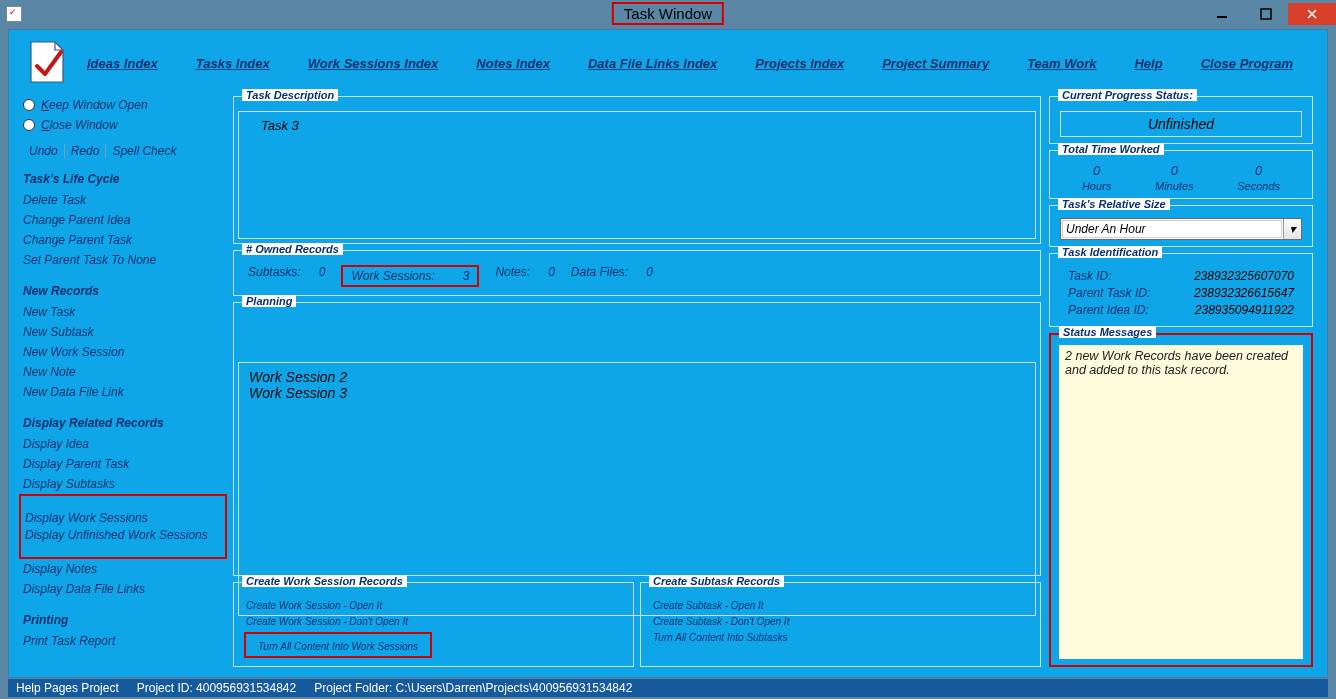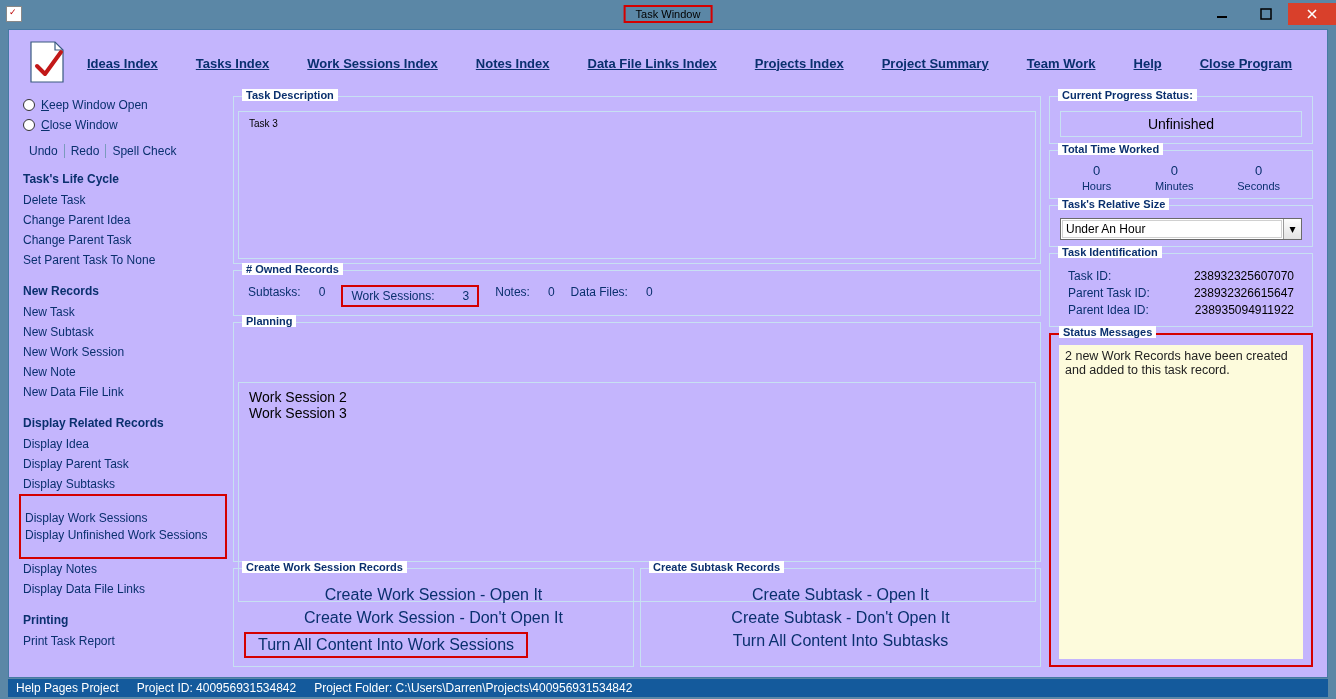--- a/index.html
+++ b/index.html
@@ -6,31 +6,31 @@
   html, body { margin: 0; padding: 0; width: 1336px; height: 699px; overflow: hidden; }
   body { background: #5b87a6; }
 
   
   .titlebar {
     height: 27px; background: #5b87a6; display: flex; align-items: center;
     position: relative; color: #000;
   }
   .titlebar .app-icon { width: 16px; height: 16px; margin: 0 6px; background:#fff; border:1px solid #888; position:relative; }
   .titlebar .app-icon::after { content:"✓"; position:absolute; font-size:9px; color:#b00; left:2px; top:0; }
-  .titlebar .title { position:absolute; left:50%; transform:translateX(-50%); font-size:11px; }
+  .titlebar .title { position:absolute; left:50%; transform:translateX(-50%); font-size:15px; }
   .title-highlight { border: 2px solid #d40000; padding: 1px 10px; }
   .winbtns { margin-left:auto; display:flex; }
   .winbtn { width:44px; height:22px; display:flex; align-items:center; justify-content:center; font-size:13px; color:#000; }
   .winbtn.close { background:#d9402b; color:#fff; width:48px; }
   .winbtn.max svg, .winbtn.min svg { display:block; }
 
   
   .client {
     position:absolute; left:8px; right:8px; top:29px; bottom:21px;
-    background:#c4b5fd; border:1px solid #467aa3;
+    background:#0ea5e9; border:1px solid #467aa3;font-style:italic;
   }
 
   
   .menubar { height:60px; display:flex; align-items:center; padding:0 18px; }
   .page-icon { width:36px; height:44px; margin-right:24px; position:relative; }
   .page-icon svg { position:absolute; left:0; top:0; }
   .menu-items { display:flex; gap:38px; flex:1; padding-top:6px;}
   .menu-item { color:#0a306e; font-size:13px; font-weight:bold; text-decoration:underline; cursor:pointer; }
 
   
@@ -49,36 +49,36 @@
   .left-link { font-size:12px; color:#0a306e; margin:3px 0; cursor:pointer; }
   .red-box-left { border:2px solid #d40000; margin-left:-4px; margin-right:-2px; padding:12px 2px; }
   .red-box-left .left-link { margin-left:2px; }
 
   
   .group { border:1px solid #c7e0f2; position:relative; padding:12px 10px 8px 10px; }
   .group-label { position:absolute; top:-8px; left:8px; background:#fff; padding:0 4px; font-size:11px; font-weight:bold; color:#0a306e; }
   .group-tight { padding-bottom:6px; }
 
   
-  .desc-box { border:1px solid #c7e0f2; padding:6px 10px; font-size:10px; color:#000; height:148px; }
+  .desc-box { border:1px solid #c7e0f2; padding:6px 22px; font-size:13px; color:#000; height:128px; }
 
   
   .owned-row { display:flex; align-items:flex-start; gap:16px; font-size:12px; color:#0a306e; padding:2px 4px;}
   .owned-row .pair { display:flex; gap:18px; align-items:center; }
   .owned-row .num { color:#0a306e; }
   .owned-hl { border:2px solid #d40000; padding:2px 8px; display:flex; gap:28px; }
 
   
   .plan-box { border:1px solid #c7e0f2; font-size:14px; padding:6px 10px; height:148px; color:#000;}
   .planning-group { flex:0 0 auto; }
 
   
   .create-row { display:flex; gap:6px; }
   .create-row .group { flex:1; }
-  .create-link { font-size:16px; color:#0a306e; margin:5px 2px; cursor:pointer;text-align:center;}
+  .create-link { font-size:10px; color:#0a306e; margin:5px 2px; cursor:pointer;}
   .red-box-create { border:2px solid #d40000; padding:2px 12px; display:inline-block; }
 
   
   .progress-val { border:1px solid #c7e0f2; padding:4px 0; text-align:center; font-size:14px; margin-top:2px;}
   .time-row { display:flex; justify-content:space-around; text-align:center; font-size:11px; color:#0a306e; }
   .time-row .tcol { display:flex; flex-direction:column; gap:2px; }
   .time-row .tval { font-size:13px; }
   .size-select { display:flex; border:1px solid #6a6a6a; background:#efefef; font-size:12px; }
   .size-select .txt { flex:1; padding:2px 4px; background:#fff; border:1px solid #fff; box-shadow: inset 0 0 0 1px #d0d0d0;}
   .size-select .arrow { width:18px; display:flex; align-items:center; justify-content:center; background:linear-gradient(#fdfdfd,#e3e3e3); border-left:1px solid #9a9a9a;}

